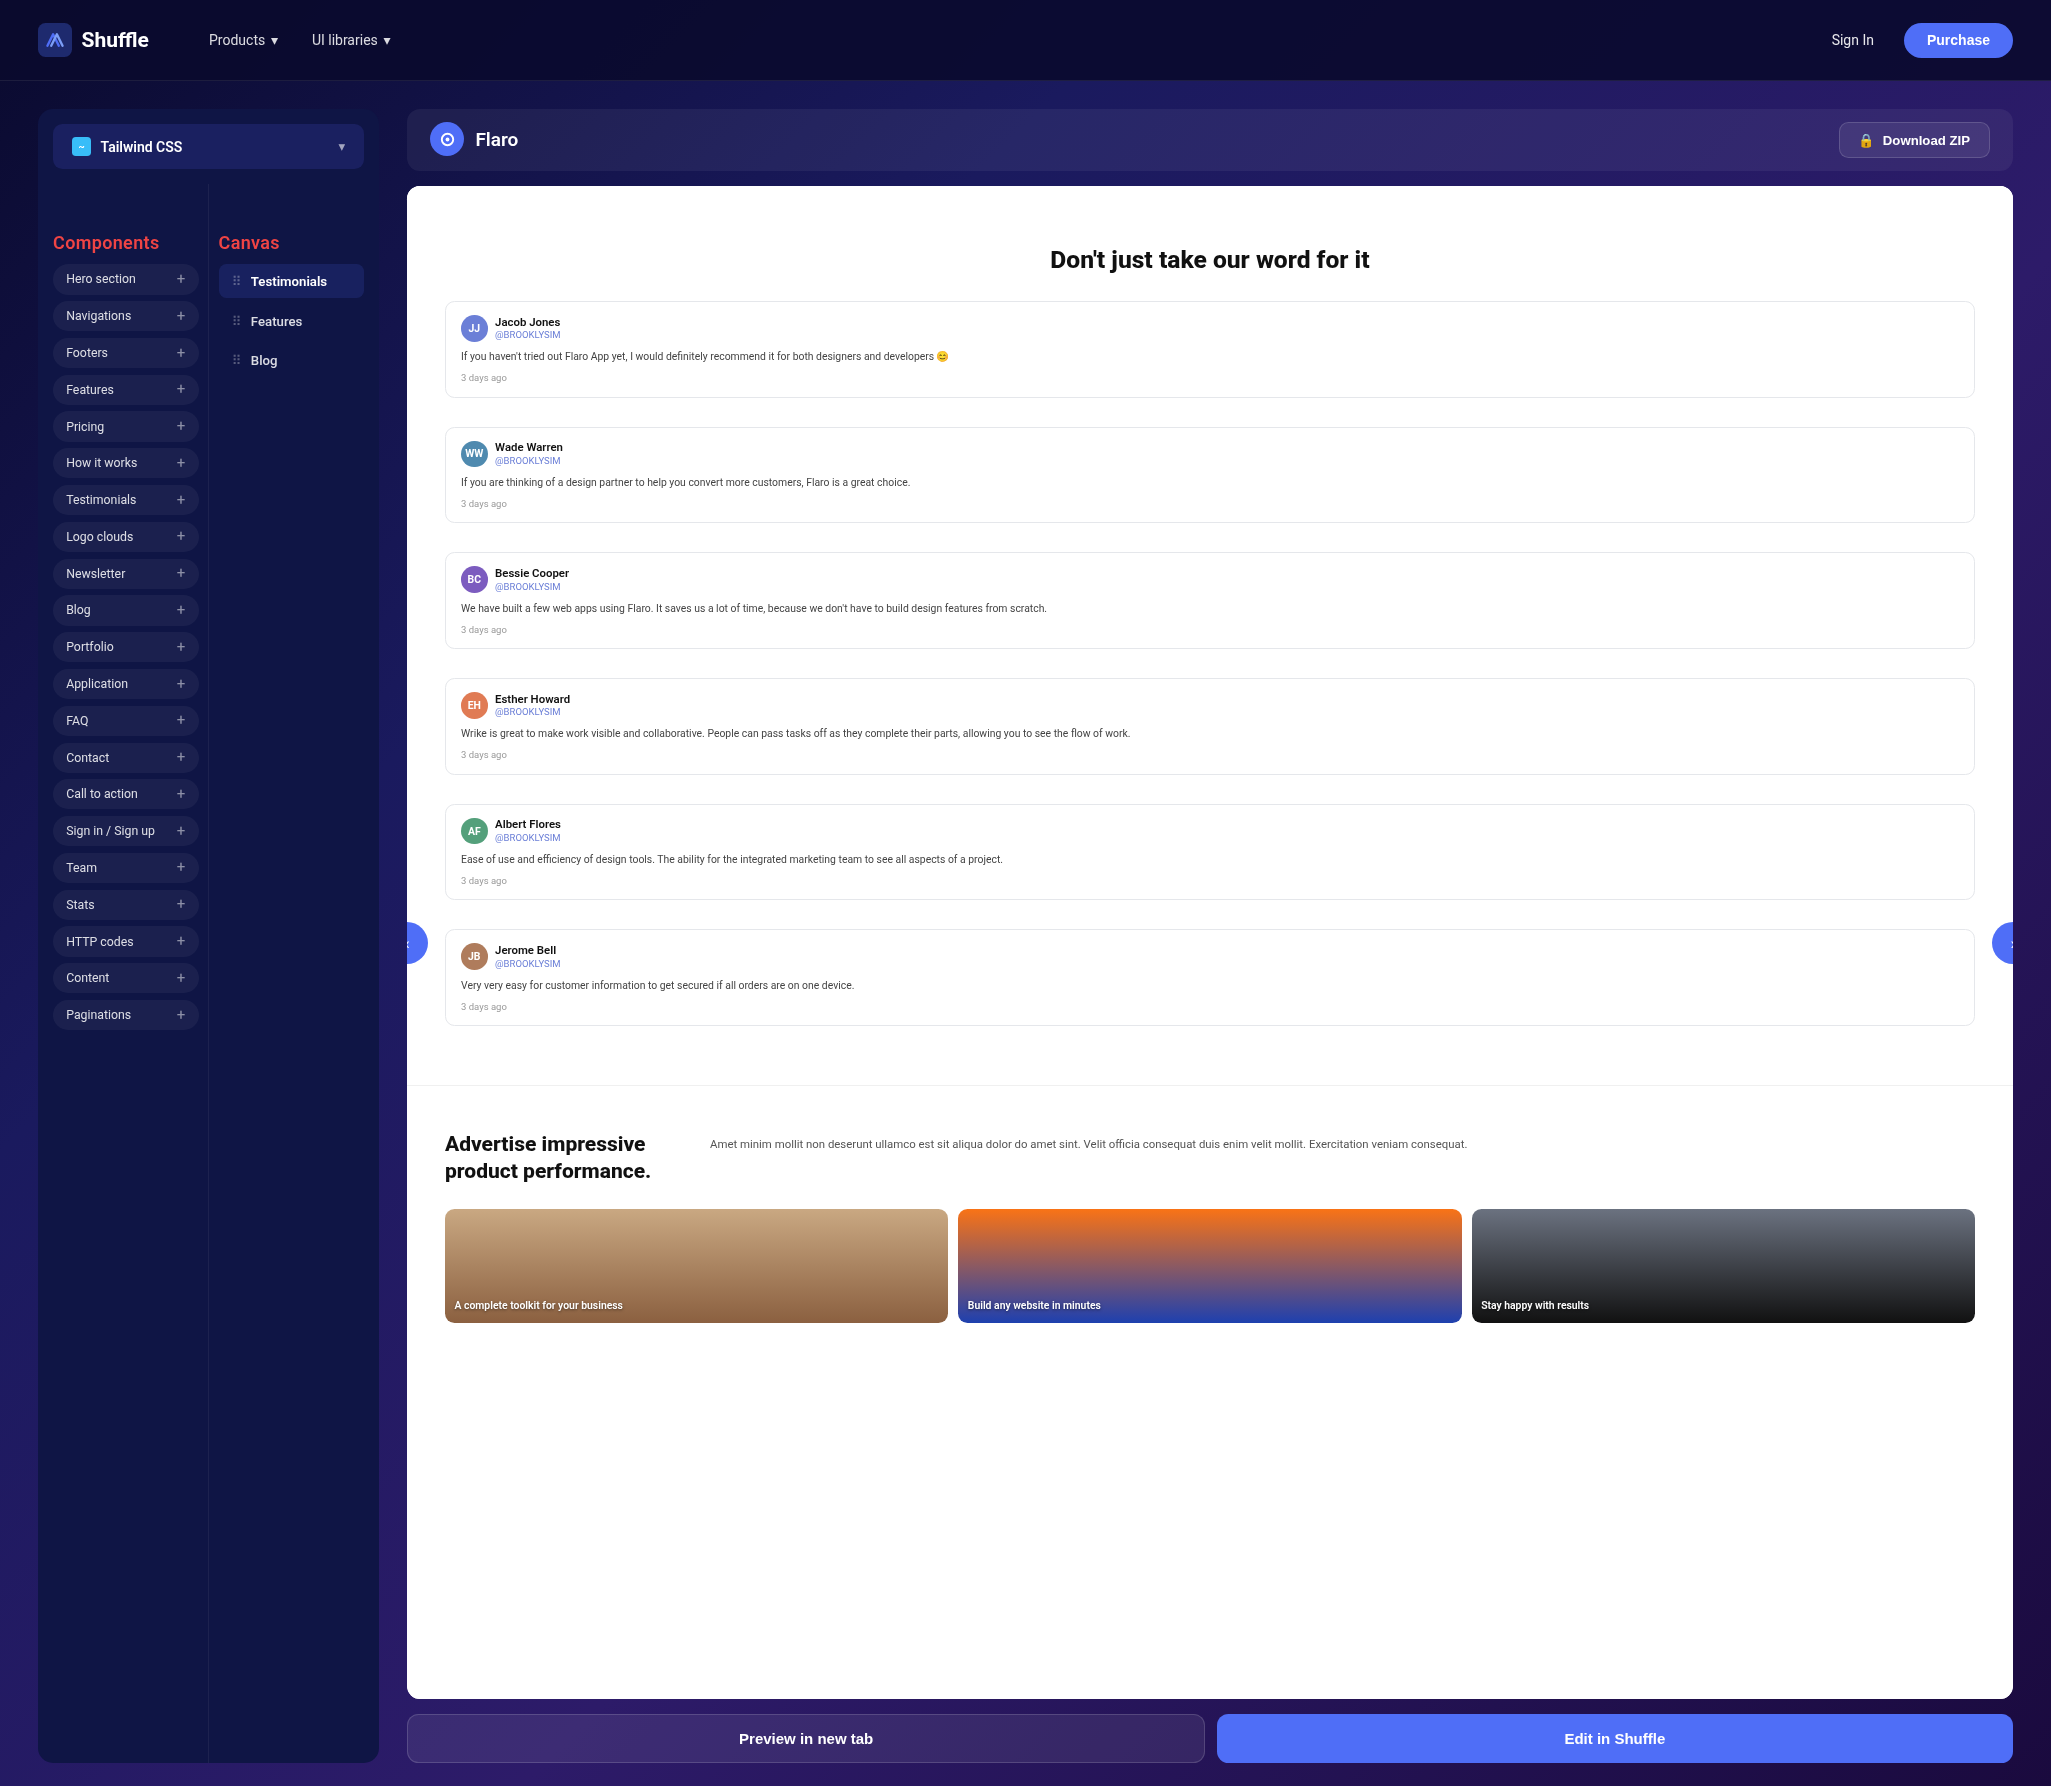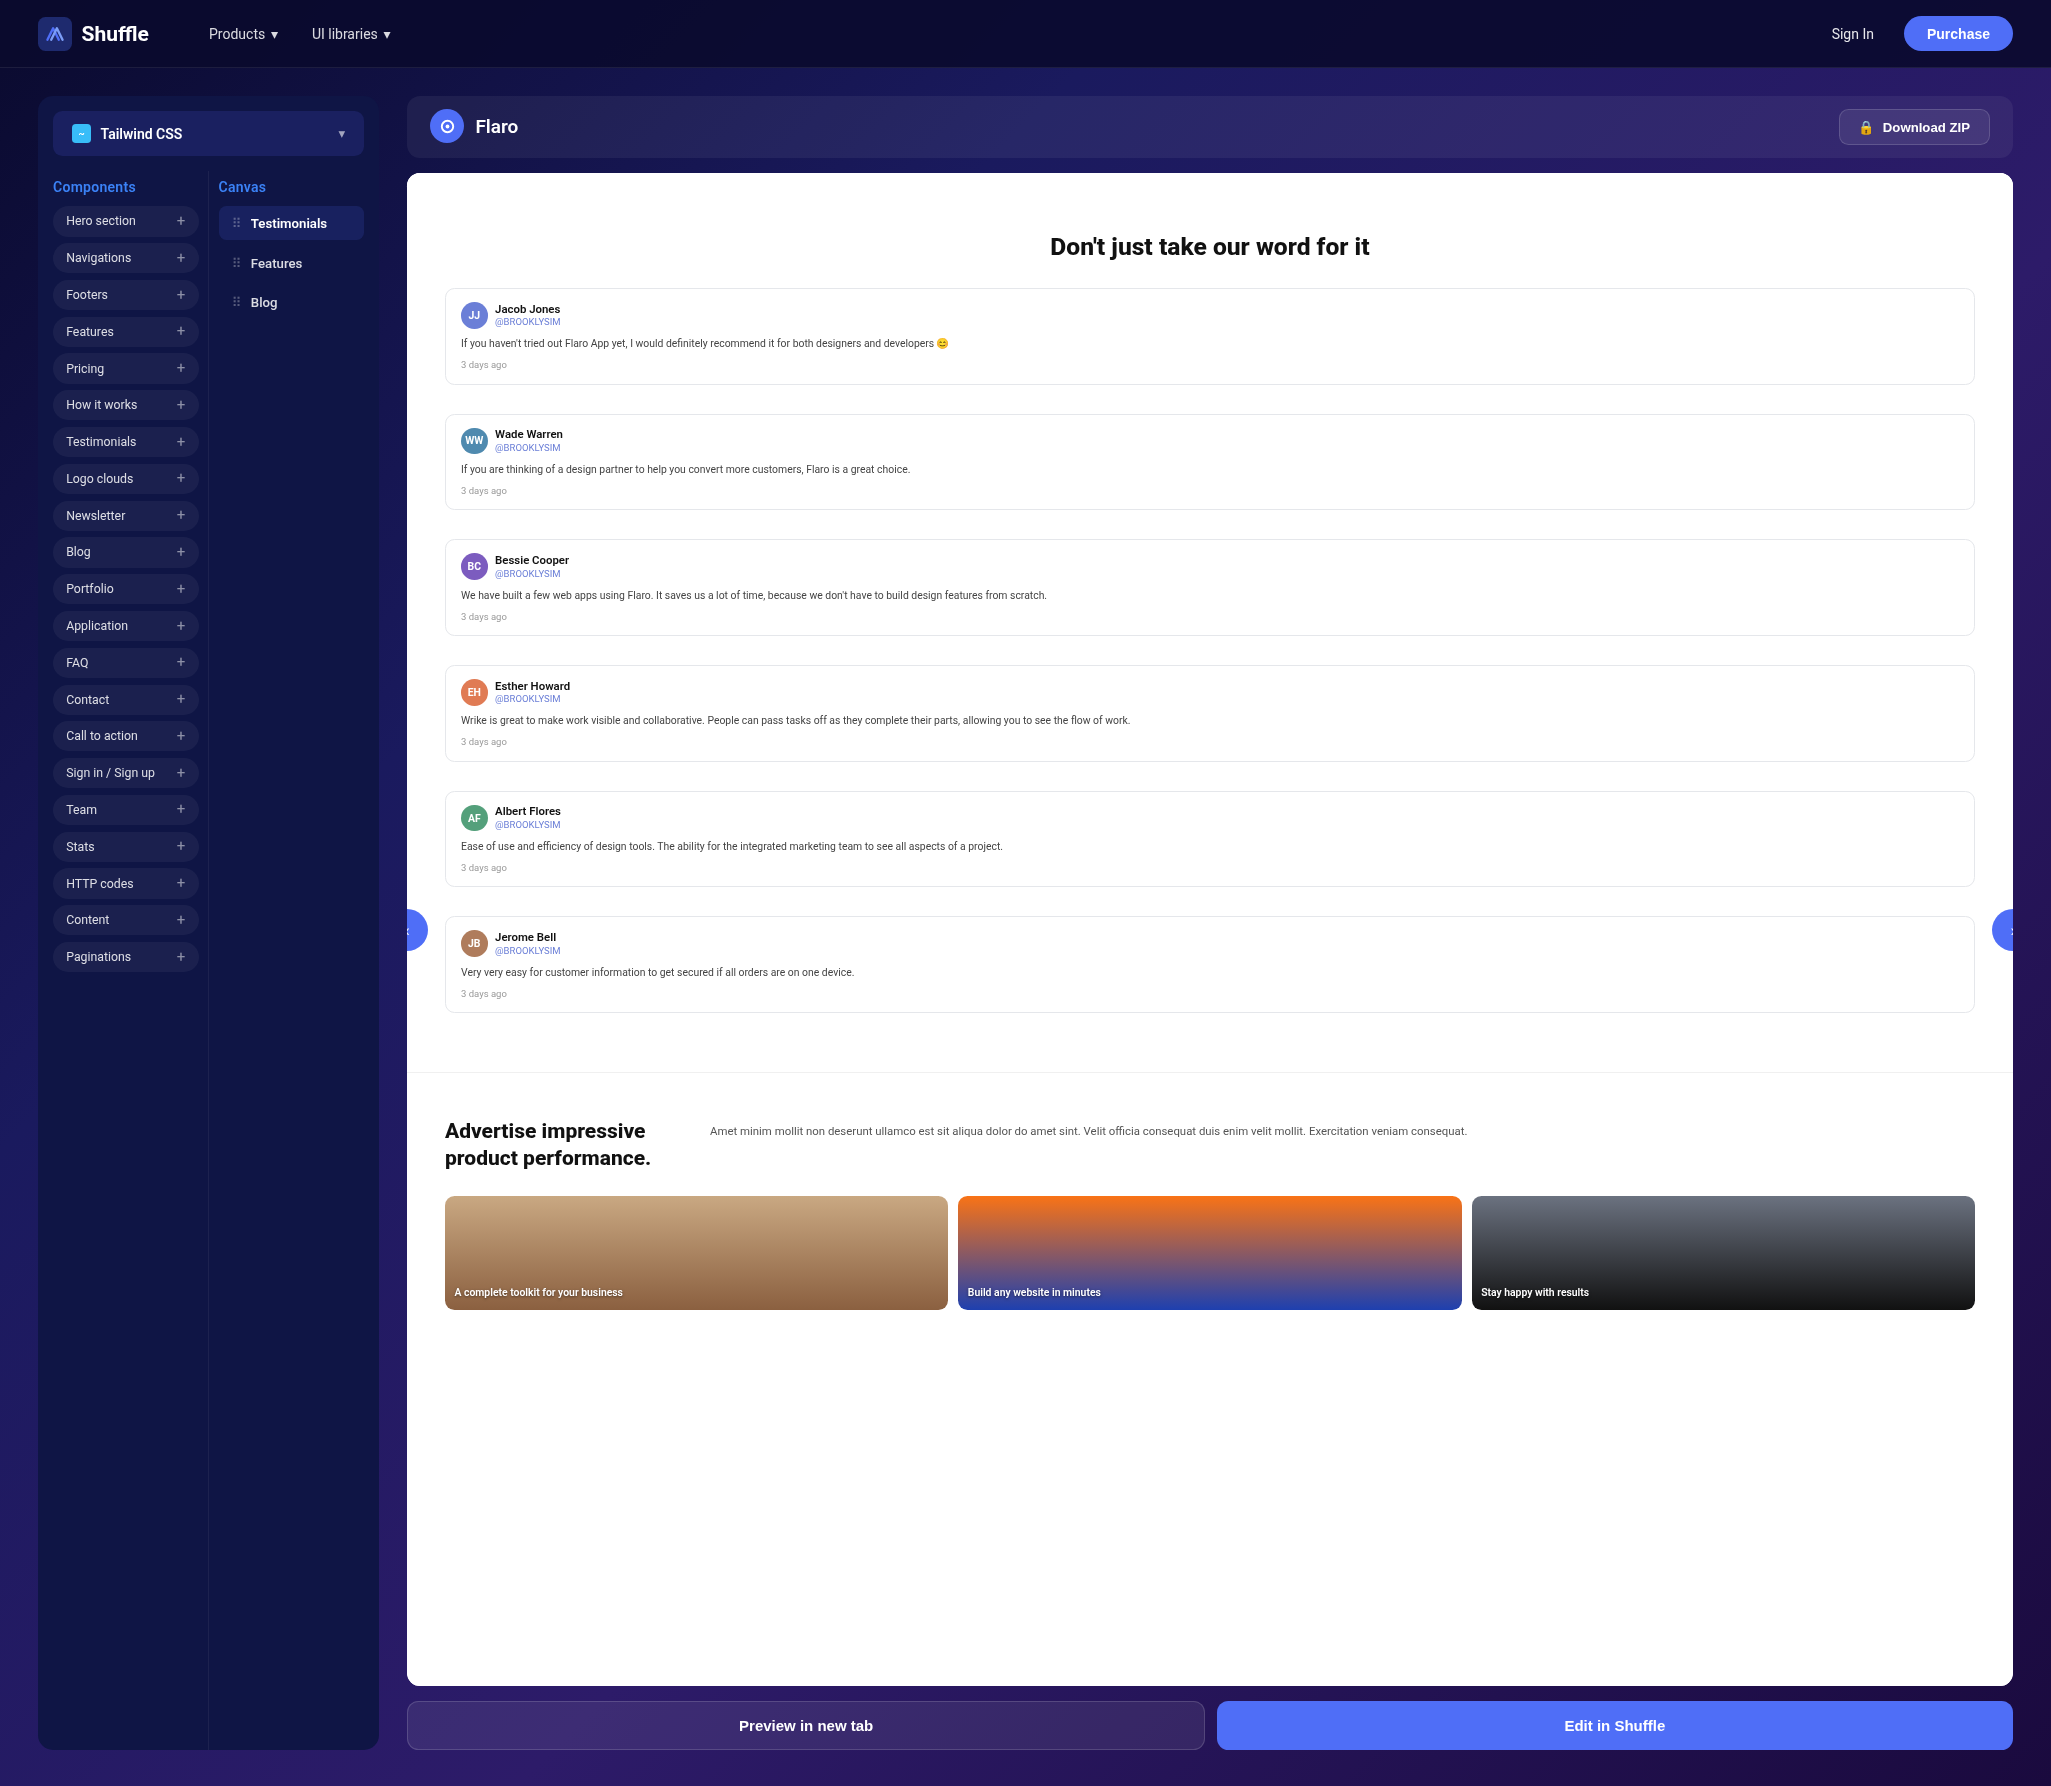--- a/index.html
+++ b/index.html
@@ -8,21 +8,21 @@
       background: linear-gradient(135deg, #0a0a2e 0%, #1a1a5e 30%, #2d1b69 60%, #1a0a3e 100%);
       min-height: 100vh;
       overflow: hidden;
     }
 
     
     .navbar {
       display: flex;
       align-items: center;
       padding: 0 38px;
-      height: 68px;
+      height: 81px;
       background: rgba(10, 10, 46, 0.9);
       border-bottom: 0.9px solid rgba(255,255,255,0.08);
       position: relative;
       z-index: 100;
     }
     .nav-logo {
       display: flex;
       align-items: center;
       gap: 9.5px;
       margin-right: 47px;
@@ -126,26 +126,27 @@
     .chevron-icon { color: rgba(255,255,255,0.6); font-size: 13.2px; }
 
     .panel-columns {
       display: flex;
       padding: 0 15px;
       gap: 0;
       flex: 1;
       overflow-y: auto;
     }
     .panel-col-header {
-      font-size: 14px;
-      font-weight: 600;
-      color: #3b82f6;
+      font-size: 18px;
+      font-weight: 600;
+      color: #ef4444;
       padding: 7.6px 0 11.4px 0;
       text-transform: none;
       letter-spacing: 0.02em;
+      margin-top: 40px;
     }
     .components-col {
       flex: 1;
       padding-right: 9.5px;
     }
     .canvas-col {
       flex: 1;
       padding-left: 9.5px;
       border-left: 0.9px solid rgba(255,255,255,0.06);
     }

